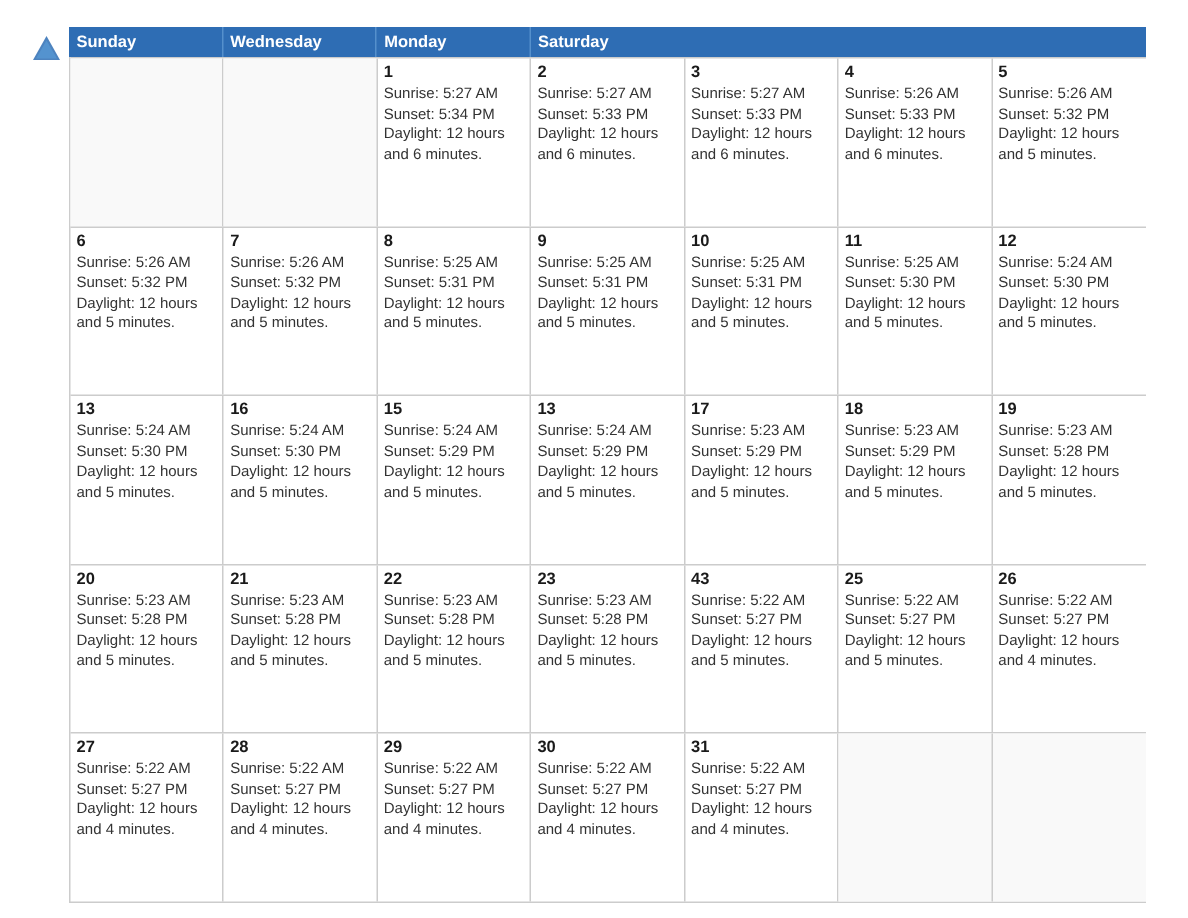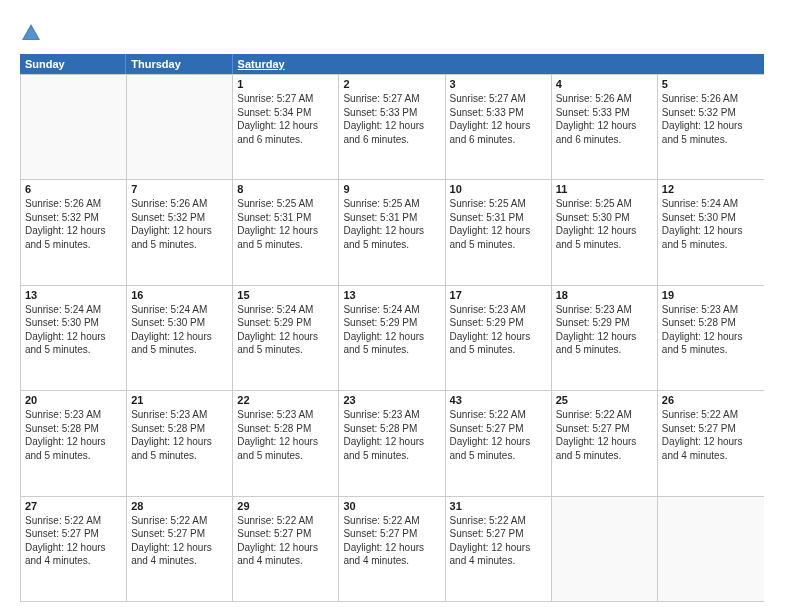--- a/index.html
+++ b/index.html
@@ -8,21 +8,20 @@
       height: 612px;
       font-family: Arial, sans-serif;
       background: #fff;
       overflow: hidden;
     }
     .page {
       width: 784px;
       height: 612px;
       padding: 18px 20px 10px 20px;
       display: flex;
-      flex-direction: column;
     }
     .header {
       display: flex;
       justify-content: space-between;
       align-items: flex-start;
       margin-bottom: 10px;
     }
     .logo {
       display: flex;
       align-items: center;
@@ -68,21 +67,21 @@
       background: #2e6db4;
     }
     .cal-header-cell {
       color: #fff;
       font-size: 11px;
       font-weight: bold;
       padding: 4px 5px;
       text-align: left;
       border-right: 1px solid #5590cc;
     }
-    .cal-header-cell:last-child { border-right: none; text-decoration: underline; }
+    .cal-header-cell:last-child { border-right: none; }
     .cal-body {
       flex: 1;
       display: flex;
       flex-direction: column;
       border-left: 1px solid #ccc;
       border-bottom: 1px solid #ccc;
     }
     .cal-week {
       display: grid;
       grid-template-columns: repeat(7, 1fr);
@@ -131,21 +130,22 @@
     </div>
     <div class="title-block">
       <div class="month-title"></div>
       <div class="subtitle"></div>
     </div>
   </div>
 
   <div class="calendar">
     <div class="cal-header" id="cal-header-row">
         <div class="cal-header-cell">Sunday</div>
-        <div class="cal-header-cell">Thursday</div>
+        <div class="cal-header-cell">Wednesday</div>
+        <div class="cal-header-cell">Monday</div>
         <div class="cal-header-cell">Saturday</div>
       </div>
     <div class="cal-body" id="cal-body">
         <div class="cal-week">
           <div class="cal-cell empty"></div>
           <div class="cal-cell empty"></div>
           <div class="cal-cell">
             <div class="day-num">1</div>
             <div class="day-info" style="white-space: pre-line;">Sunrise: 5:27 AM
 Sunset: 5:34 PM

